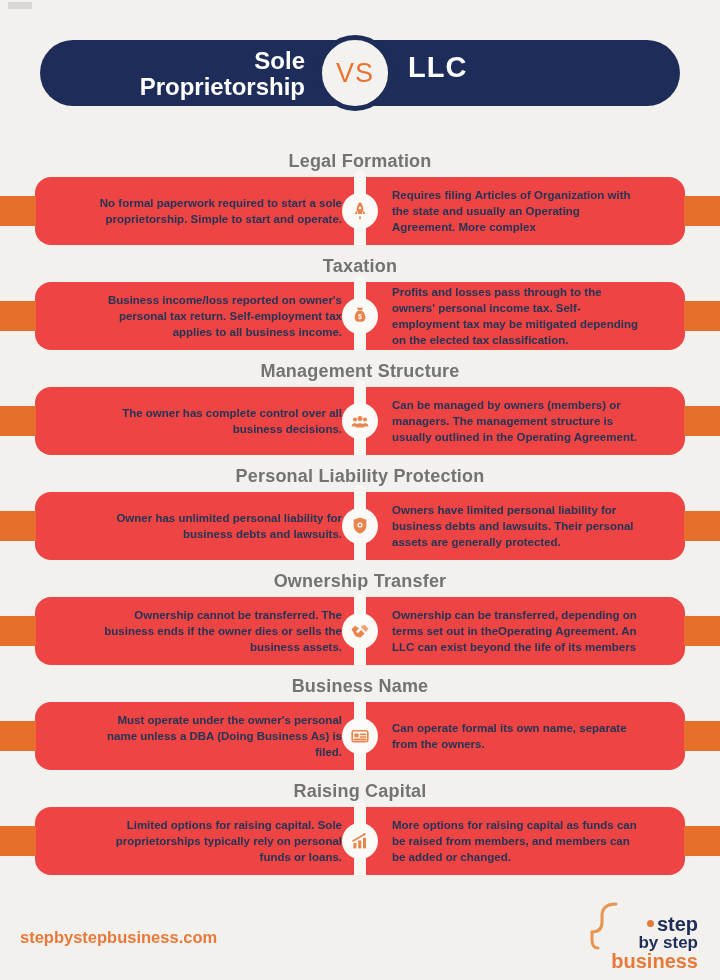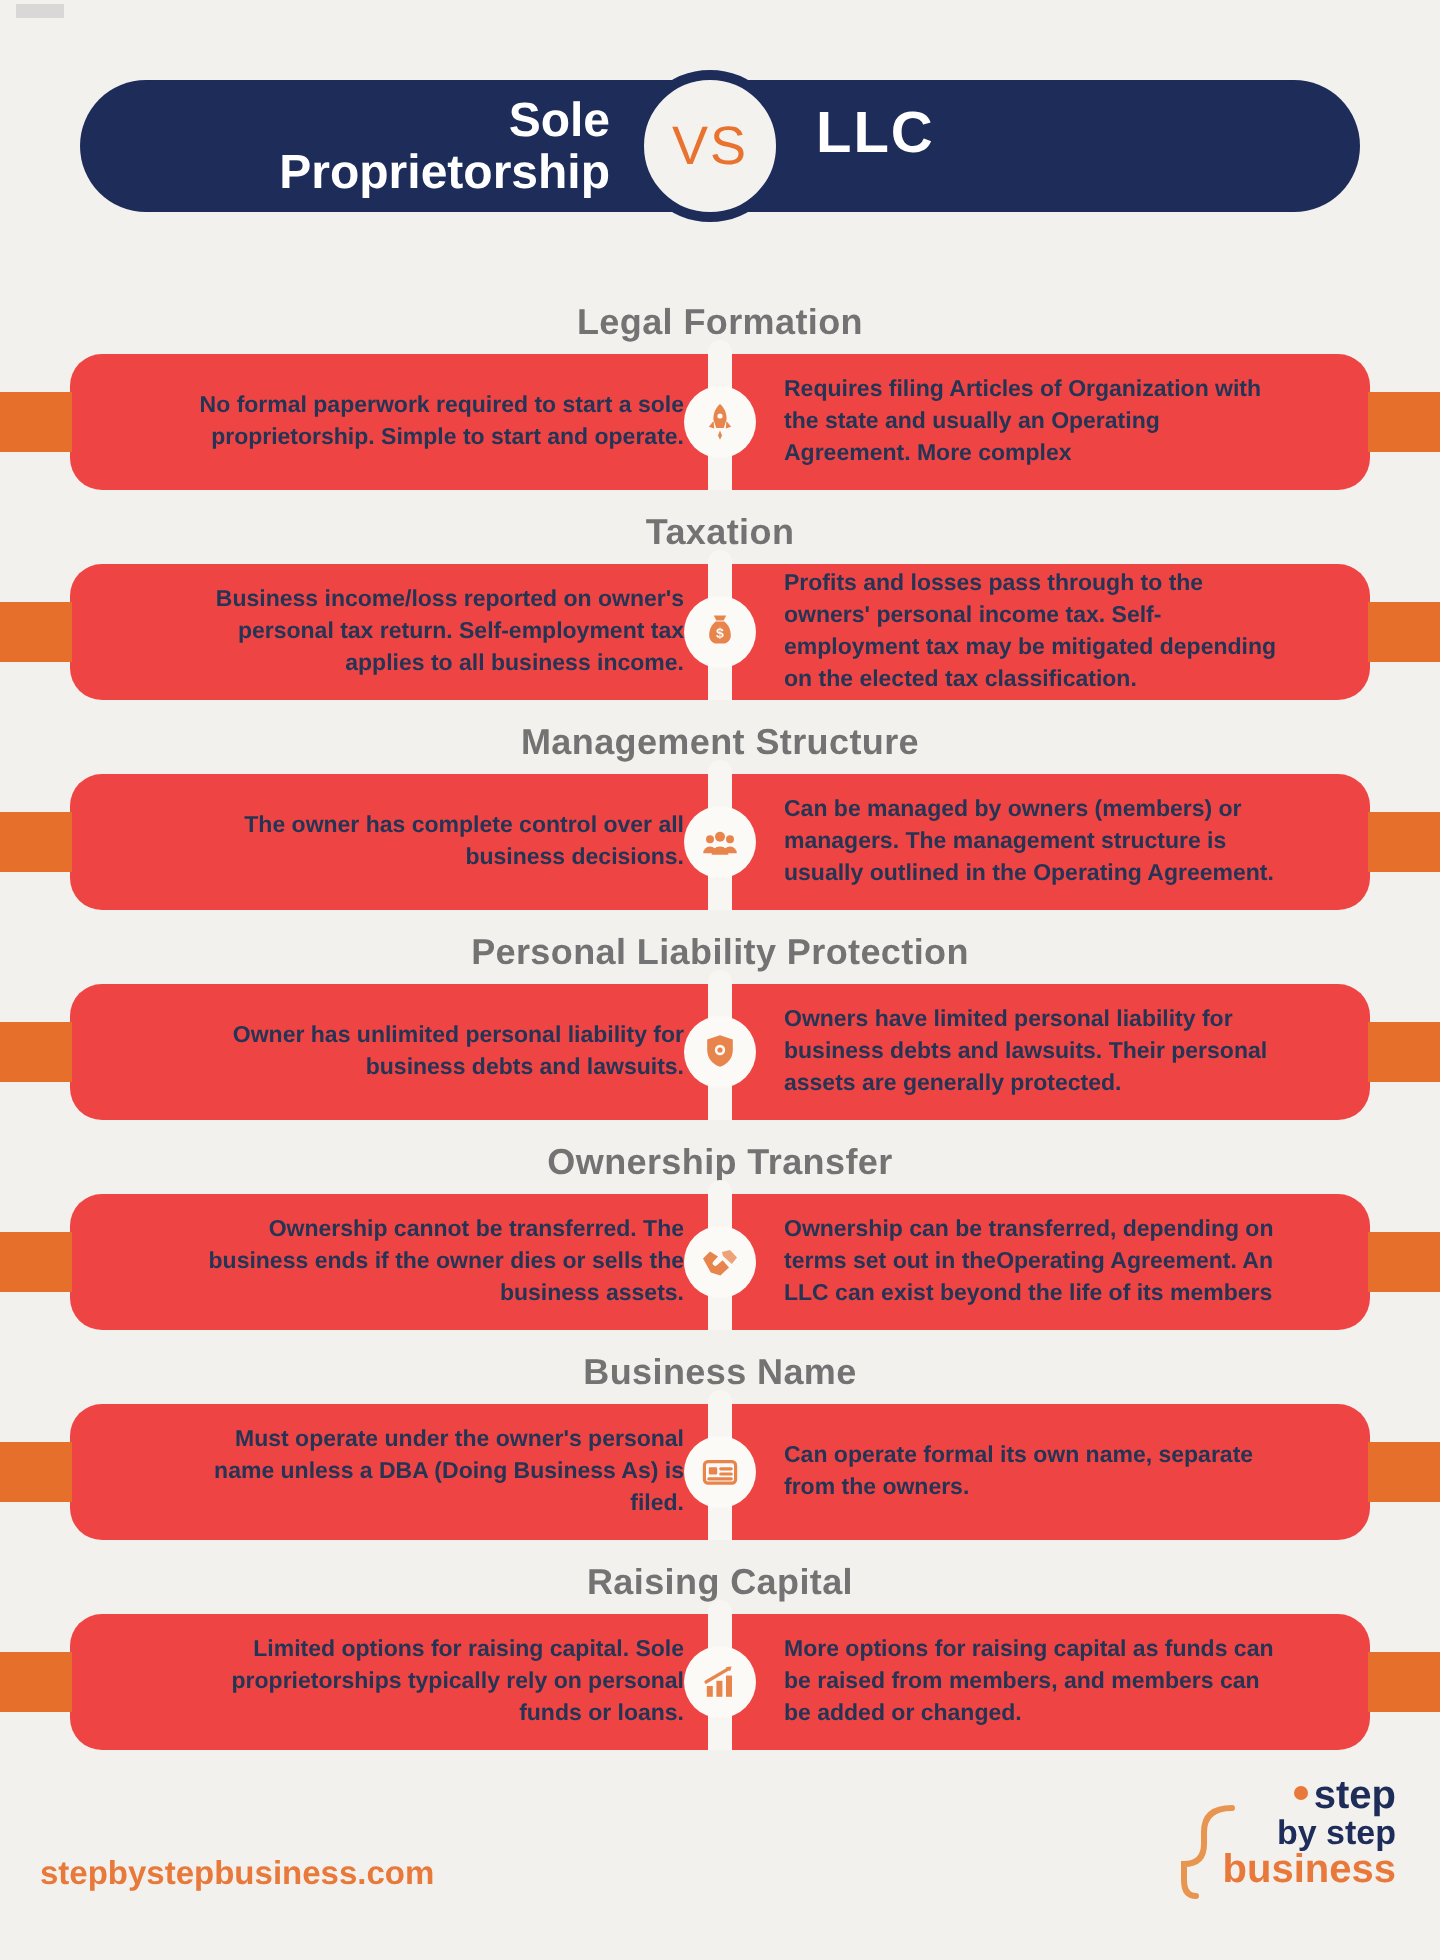--- a/index.html
+++ b/index.html
@@ -42,21 +42,21 @@
   .half { flex:1; color:#243455; font-size:11.5px; font-weight:700; line-height:1.4; }
   .half.lft { text-align:right; padding:0 26px 0 58px; }
   .half.rgt { text-align:left; padding:0 44px 0 24px; }
 
   
   .site-url { position:absolute; left:20px; top:928px; color:#E8793A; font-size:16.5px;
               font-weight:800; text-decoration:none; }
   .logo { position:absolute; right:22px; top:888px; width:110px; height:66px; }
   .logo-bracket { position:absolute; left:-2px; top:12px; }
   .logo-lines { position:absolute; right:0; top:0; text-align:right; line-height:1.0; }
-  .logo-l1 { color:#1E2C59; font-size:20px; font-weight:800; }
+  .logo-l1 { color:#1E2C59; font-size:20px; font-weight:800;margin-top:26px; }
   .logo-dot { display:inline-block; width:7px; height:7px; border-radius:50%;
               background:#E8793A; vertical-align:middle; margin-right:3px; margin-bottom:4px; }
   .logo-l2 { color:#1E2C59; font-size:17px; font-weight:800; }
   .logo-l3 { color:#E8793A; font-size:20px; font-weight:800; }
   .ic { fill:#E8854C; }
   .ic-s { fill:none; stroke:#E8854C; stroke-width:1.6; stroke-linecap:round; stroke-linejoin:round; }
 </style>
 </head>
 <body>
 

